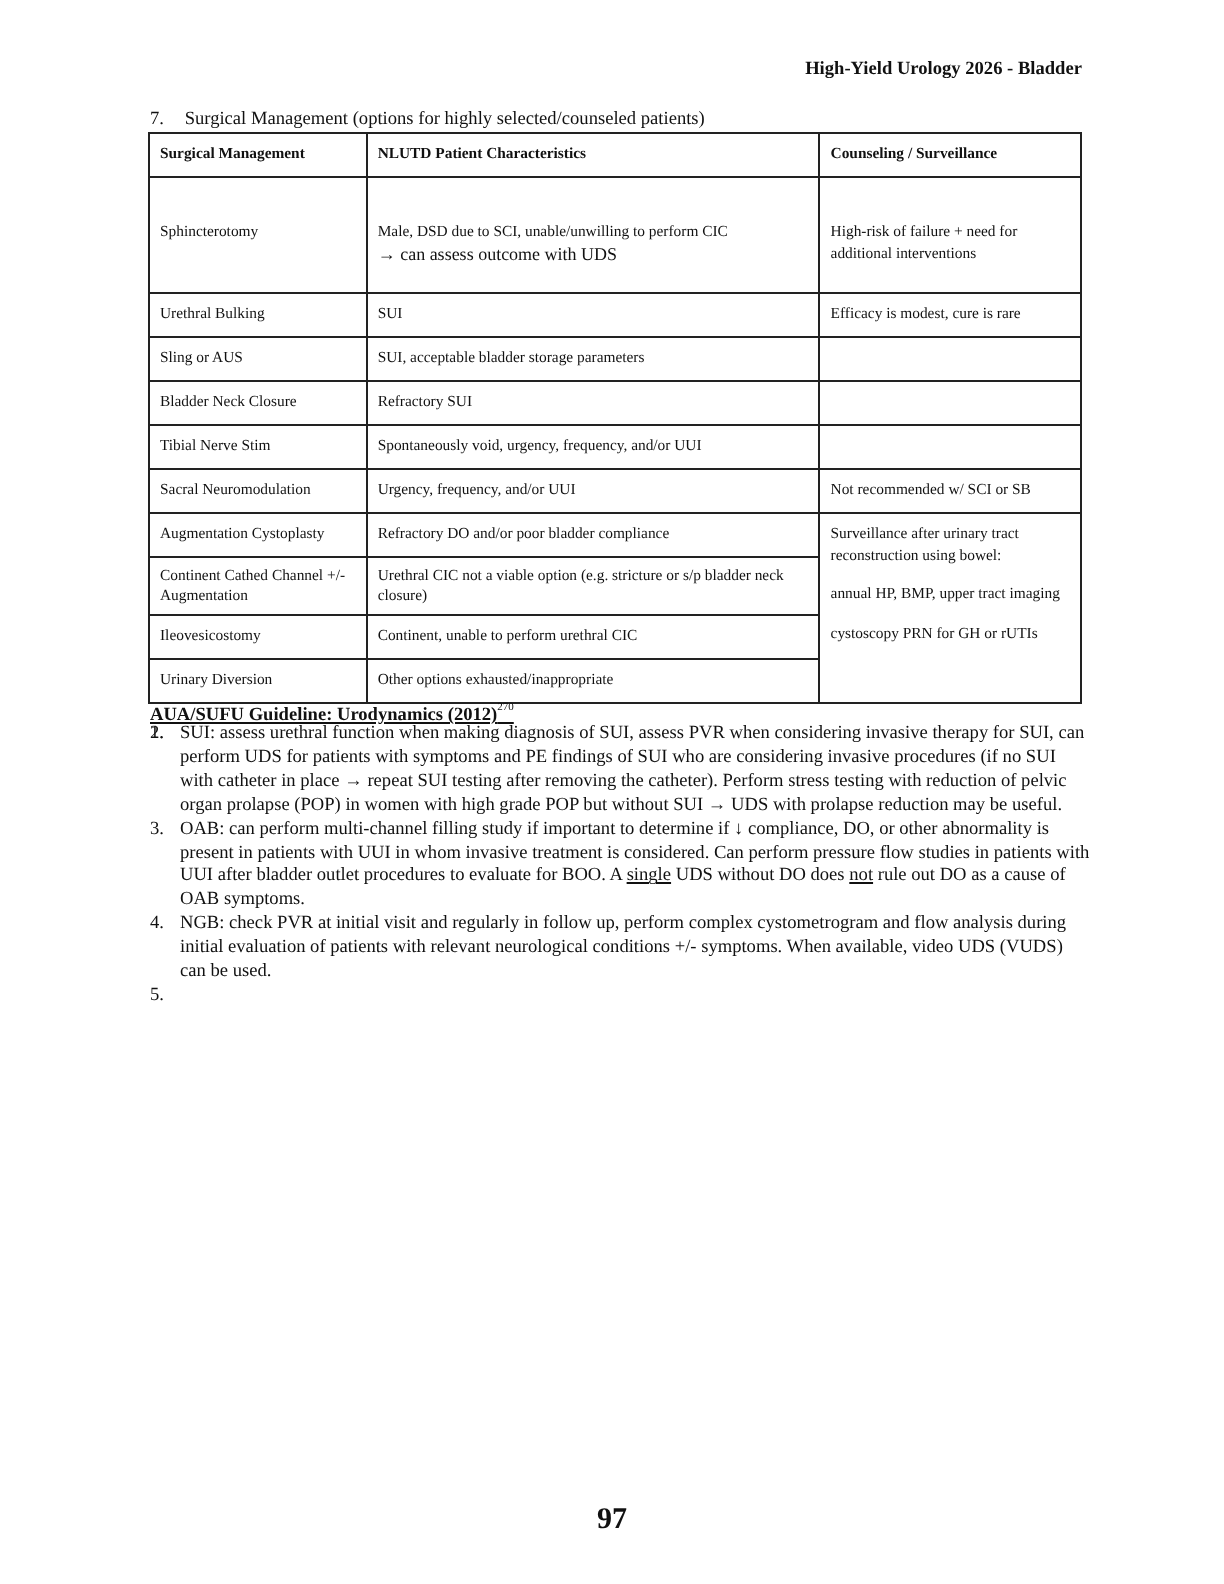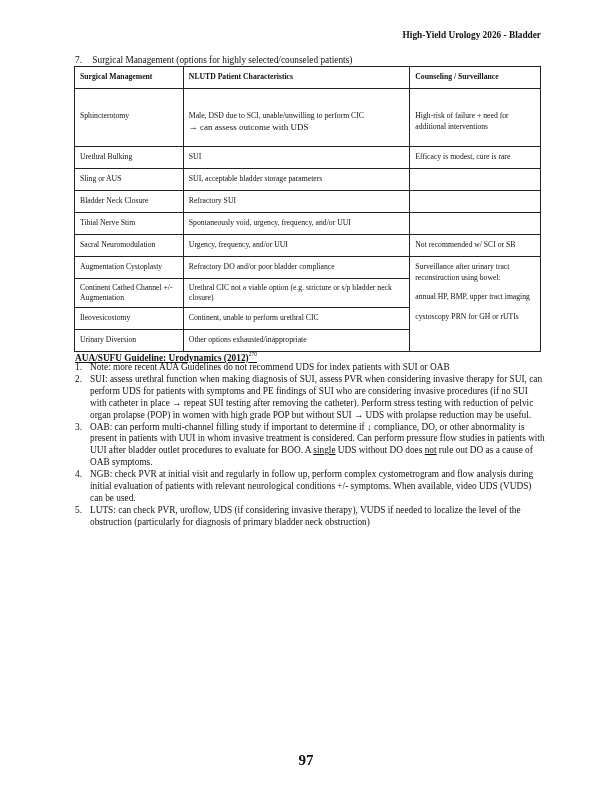--- a/index.html
+++ b/index.html
@@ -139,33 +139,31 @@
 </tbody>
   </table>
 
 <div class="guideline-title">
   <span>AUA/SUFU Guideline: Urodynamics (2012)</span><sup>270</sup>
 </div>
 
 <ol class="guide">
   <li>
     <span class="n">1.</span>
-    <span>Note: more recent AUA Guidelines do not recommend UDS for index patients with SUI or OAB</span>
   </li>
   <li>
     <span class="n">2.</span>
     <span>SUI: assess urethral function when making diagnosis of SUI, assess PVR when considering invasive therapy for SUI, can perform UDS for patients with symptoms and PE findings of SUI who are considering invasive procedures (if no SUI with catheter in place → repeat SUI testing after removing the catheter). Perform stress testing with reduction of pelvic organ prolapse (POP) in women with high grade POP but without SUI → UDS with prolapse reduction may be useful.</span>
   </li>
   <li>
     <span class="n">3.</span>
     <span><span>OAB: can perform multi-channel filling study if important to determine if ↓ compliance, DO, or other abnormality is present in patients with UUI in whom invasive treatment is considered. Can perform pressure flow studies in patients with UUI after bladder outlet procedures to evaluate for BOO. A </span><span class="u">single</span><span> UDS without DO does </span><span class="u">not</span><span> rule out DO as a cause of OAB symptoms.</span></span>
   </li>
   <li>
     <span class="n">4.</span>
     <span>NGB: check PVR at initial visit and regularly in follow up, perform complex cystometrogram and flow analysis during initial evaluation of patients with relevant neurological conditions +/- symptoms. When available, video UDS (VUDS) can be used.</span>
   </li>
   <li>
     <span class="n">5.</span>
-    <span>LUTS: can check PVR, uroflow, UDS (if considering invasive therapy), VUDS if needed to localize the level of the obstruction (particularly for diagnosis of primary bladder neck obstruction)</span>
   </li>
 </ol>
 
 <div class="page-number">97</div>
 
 </body></html>

